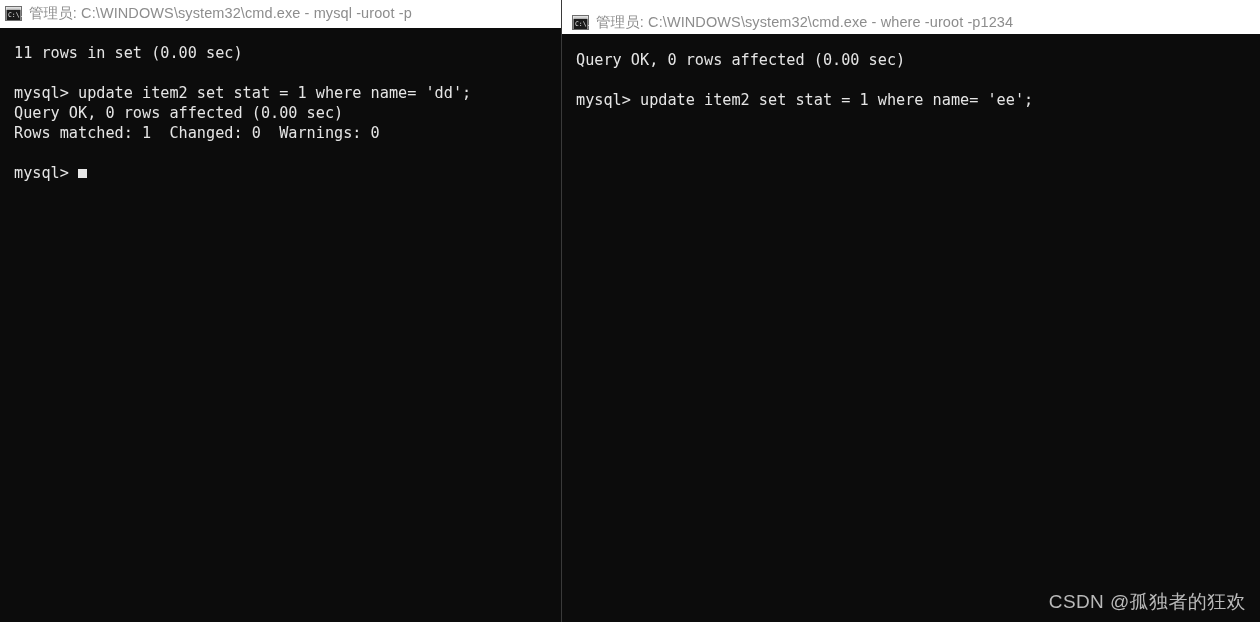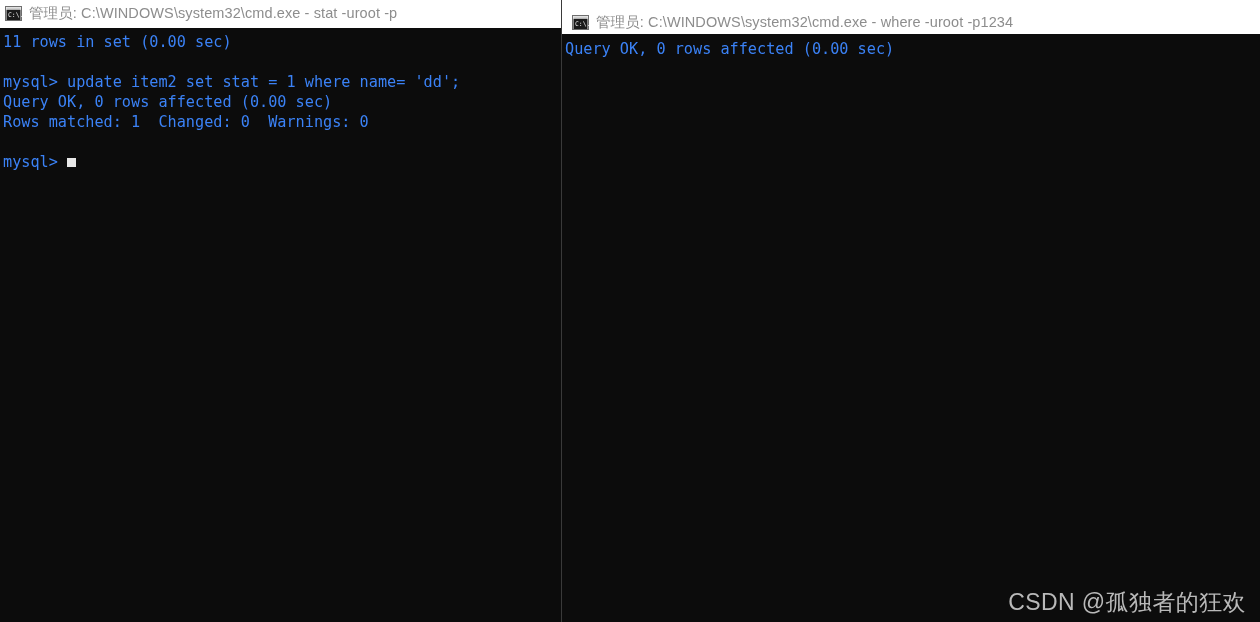--- a/index.html
+++ b/index.html
@@ -65,26 +65,26 @@
     position: absolute;
     left: 0;
     right: 0;
     bottom: 0;
     background: #0c0c0c;
     overflow: hidden;
     padding: 0;
   }
 
   .console pre {
-    margin: 1px;
+    margin: 12px;
     padding: 0;
     font-family: "DejaVu Sans Mono", "Liberation Mono", monospace;
     font-size: 15.2px;
     line-height: 20px;
-    color: #3b82f6;
+    color: #e5e5e5;
     white-space: pre;
     letter-spacing: 0px;
   }
 
   .line {
     height: 20px;
     white-space: pre;
     display: block;
   }
 
@@ -170,21 +170,21 @@
     padding-left: 2px;
     padding-top: 4px;
   }
 
   
   #watermark {
     position: absolute;
     right: 14px;
     bottom: 8px;
     font-family: "Liberation Sans", "DejaVu Sans", sans-serif;
-    font-size: 23px;
+    font-size: 19px;
     line-height: 24px;
     color: #b9b9b9;
     letter-spacing: 0.4px;
     white-space: nowrap;
     pointer-events: none;
   }
 </style>
 </head>
 <body>
 
@@ -194,21 +194,21 @@
 
     <div class="titlebar">
       <span class="tb-icon">
         <svg width="17" height="15" viewBox="0 0 17 15" xmlns="http://www.w3.org/2000/svg">
           <rect x="0.5" y="0.5" width="16" height="14" fill="#f2f2f2" stroke="#6e6e6e"></rect>
           <rect x="1.5" y="1.5" width="14" height="2.2" fill="#cfcfcf"></rect>
           <rect x="1.5" y="3.8" width="14" height="10.2" fill="#1a1a1a"></rect>
           <text x="3" y="11.3" font-family="DejaVu Sans Mono, monospace" font-size="6.4" fill="#e6e6e6">C:\.</text>
         </svg>
       </span>
-      <span class="tb-title">管理员: C:\WINDOWS\system32\cmd.exe - stat  -uroot -p</span>
+      <span class="tb-title">管理员: C:\WINDOWS\system32\cmd.exe - mysql  -uroot -p</span>
     </div>
 
     <div class="console">
       <pre><span class="line">11 rows in set (0.00 sec)</span><span class="line"></span><span class="line">mysql&gt; update item2 set stat = 1 where name= 'dd';</span><span class="line">Query OK, 0 rows affected (0.00 sec)</span><span class="line">Rows matched: 1  Changed: 0  Warnings: 0</span><span class="line"></span><span class="line"><span>mysql&gt; </span><span class="cursor"></span></span></pre>
     </div>
 
   </div>
 
   <div id="divider"></div>
 
@@ -225,20 +225,20 @@
             <rect x="1.5" y="1.5" width="14" height="2.2" fill="#cfcfcf"></rect>
             <rect x="1.5" y="3.8" width="14" height="10.2" fill="#1a1a1a"></rect>
             <text x="3" y="11.3" font-family="DejaVu Sans Mono, monospace" font-size="6.4" fill="#e6e6e6">C:\.</text>
           </svg>
         </span>
         <span class="tb-title">管理员: C:\WINDOWS\system32\cmd.exe - where  -uroot -p1234</span>
       </div>
     </div>
 
     <div class="console">
-      <pre><span class="line">Query OK, 0 rows affected (0.00 sec)</span><span class="line"></span></pre>
+      <pre><span class="line">Query OK, 0 rows affected (0.00 sec)</span><span class="line"></span><span class="line">mysql&gt; update item2 set stat = 1 where name= 'ee';</span></pre>
     </div>
 
   </div>
 
   <div id="watermark">CSDN @孤独者的狂欢</div>
 
 </div>
 
 </body></html>

